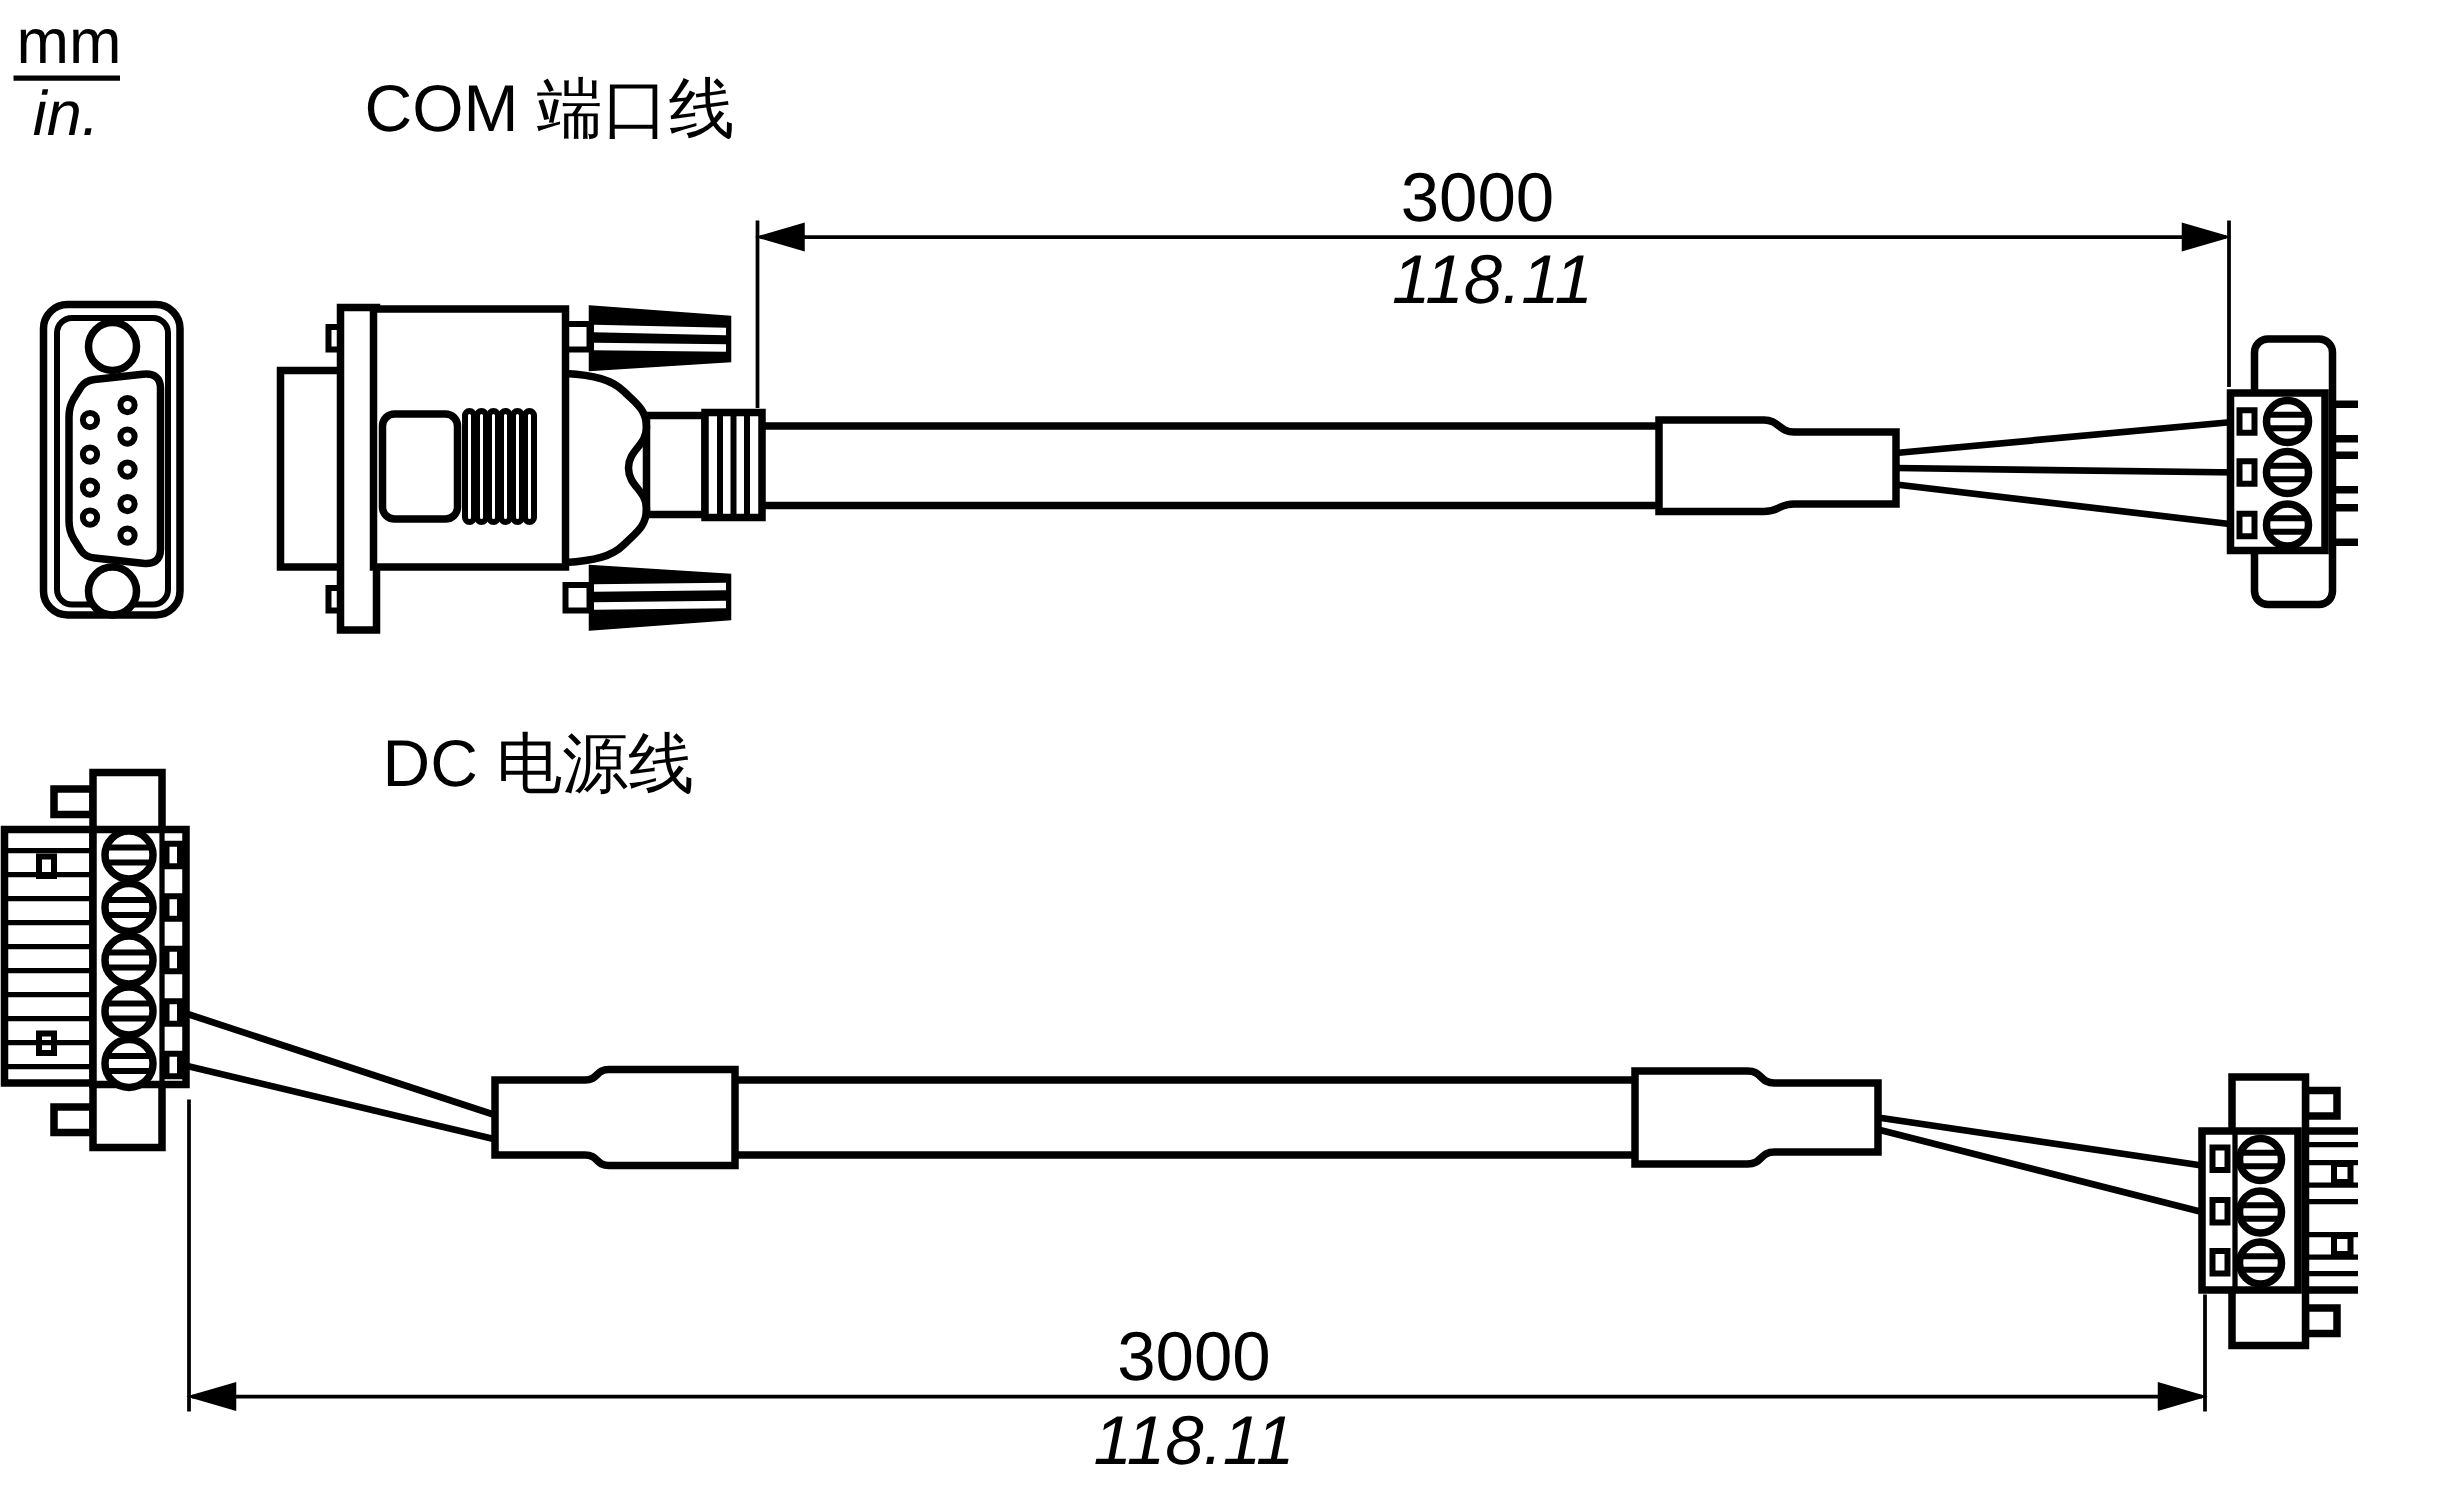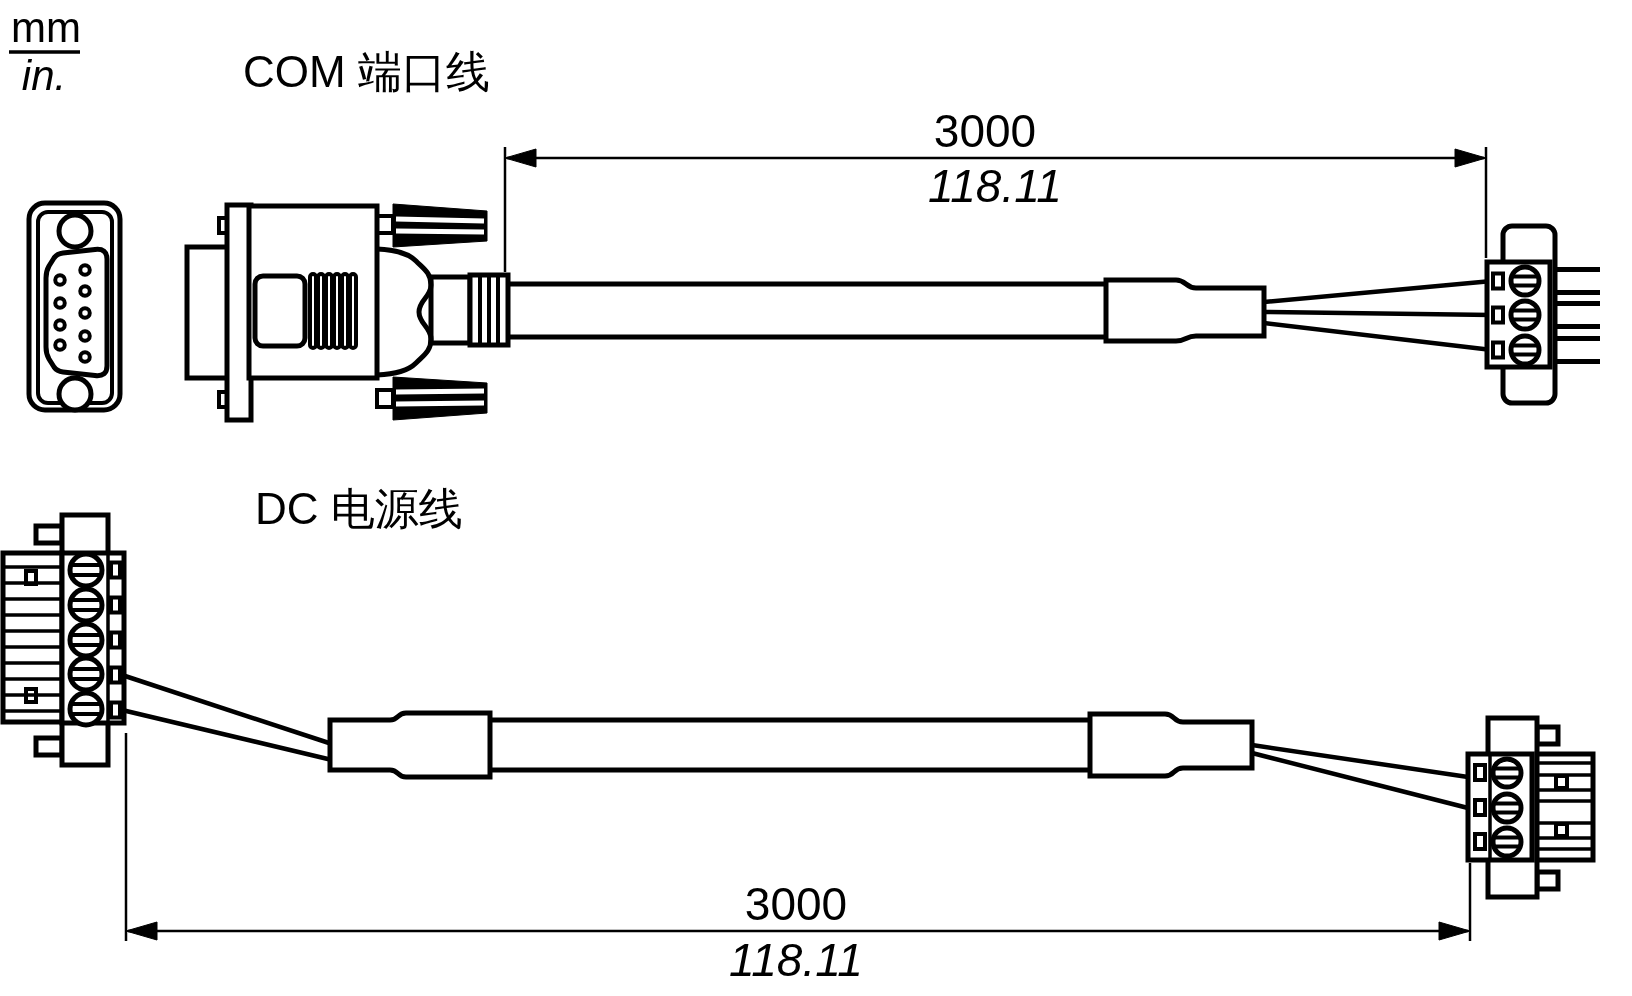--- a/index.html
+++ b/index.html
@@ -1,16 +1,16 @@
 <!DOCTYPE html>
 <html><head>
 <meta charset="utf-8">
 <style>
   html,body{margin:0;padding:0;background:#fff;}
-  #stage{position:relative;width:1572px;height:996px;background:#bef264;overflow:hidden;padding-left:28px;}
+  #stage{position:relative;width:1572px;height:996px;background:#bef264;overflow:hidden;}
   svg{position:absolute;left:0;top:0;}
   text{font-family:"Liberation Sans","DejaVu Sans",sans-serif;fill:#000;}
   .title{font-size:44px;}
   .legend{font-size:42px;}
   .it{font-style:italic;}
   .dim{font-size:46px;}
   .ol{fill:#fff;stroke:#000;stroke-width:5;}
   .ol4{fill:#fff;stroke:#000;stroke-width:4;}
   .ln5{fill:none;stroke:#000;stroke-width:5;}
   .ln4{fill:none;stroke:#000;stroke-width:4;}

